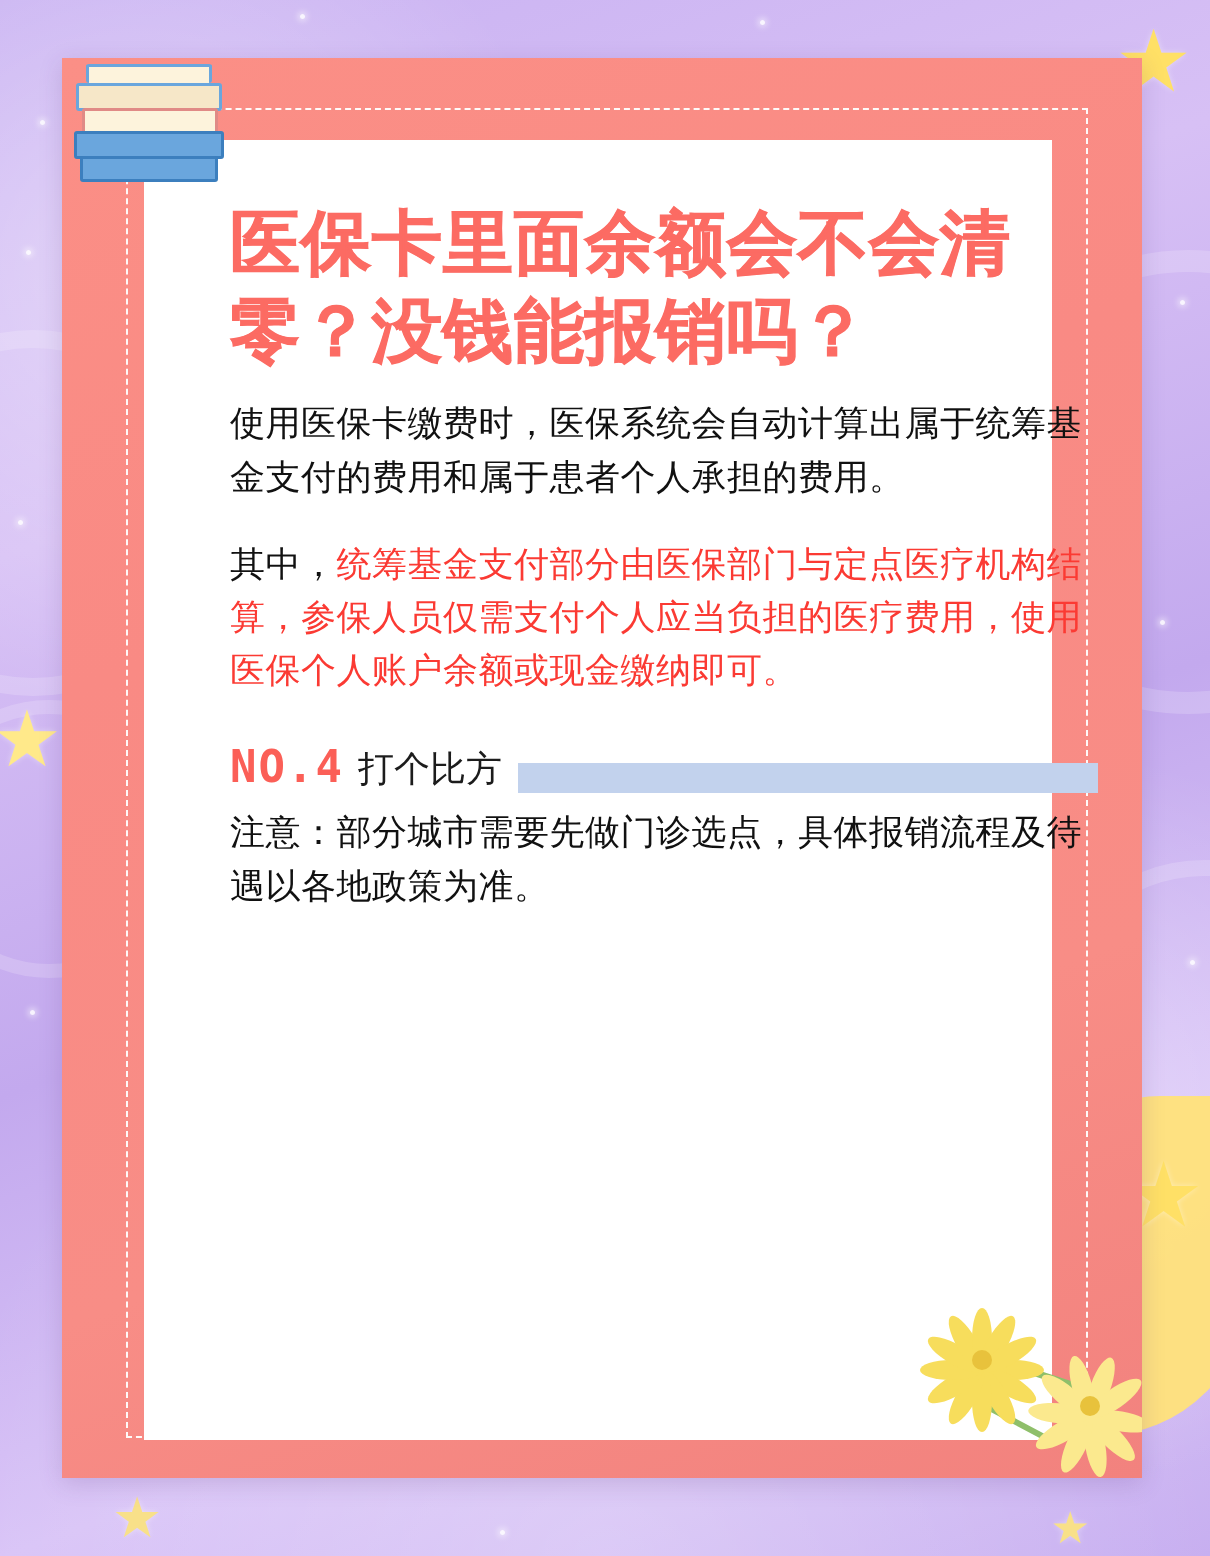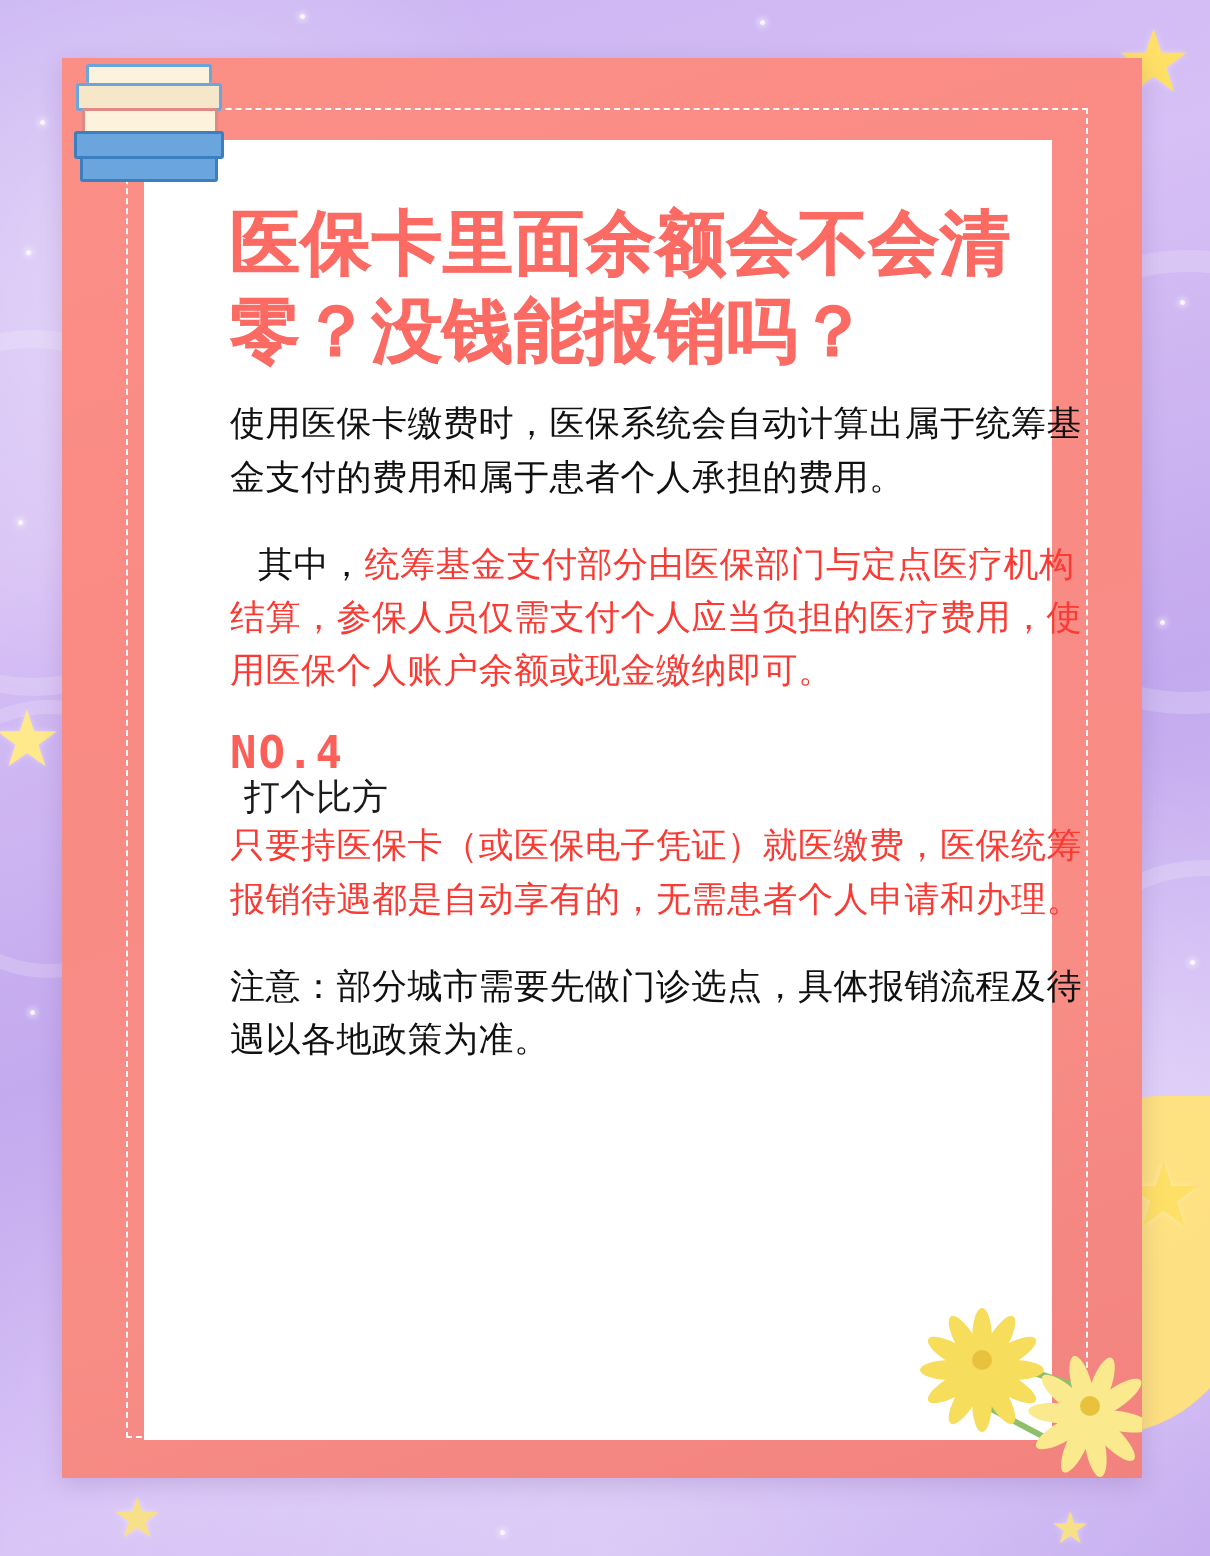--- a/index.html
+++ b/index.html
@@ -138,31 +138,30 @@
     margin: 0 0 34px 0;
     font-family: "DejaVu Sans", sans-serif;
     font-size: 35px;
     line-height: 1.52;
     color: #111111;
     letter-spacing: 0.5px;
   }
   p.para.red {
     color: #fb3a33;
   }
-  p.para.mixed .lead { color: #111111; margin-left: 28px; }
+  p.para.mixed .lead { color: #111111; }
   p.para.mixed .hl   { color: #fb3a33; }
 
   
   .section-head {
     display: flex;
-    align-items: flex-start;
-    margin: 6px 0 26px 0;
+    align-items: flex-end;
+    margin: 6px 0 13px 0;
     position: relative;
     height: 62px;
-    flex-direction: column;
   }
   .section-no {
     font-family: "DejaVu Sans Mono", monospace;
     font-weight: bold;
     font-size: 44px;
     color: #fb5f57;
     letter-spacing: 2px;
     line-height: 1;
     padding-bottom: 4px;
     z-index: 2;
@@ -281,21 +280,20 @@
 
       <div class="section-head">
         <div class="section-no">NO.4</div>
         <div class="section-title-wrap">
           <div class="section-title-bg"></div>
           <span class="section-title">打个比方</span>
         </div>
       </div>
 
 
-      <p class="para red">只要持医保卡（或医保电子凭证）就医缴费，医保统筹报销待遇都是自动享有的，无需患者个人申请和办理。</p>
 
       <p class="para">注意：部分城市需要先做门诊选点，具体报销流程及待遇以各地政策为准。</p>
 
     </div>
   </div>
 
   <div class="flowers">
     <div class="stem" style="left:128px; top:96px; width:96px; height:7px; transform:rotate(18deg);"></div>
     <div class="stem" style="left:70px;  top:130px; width:80px; height:6px; transform:rotate(28deg);"></div>
 

